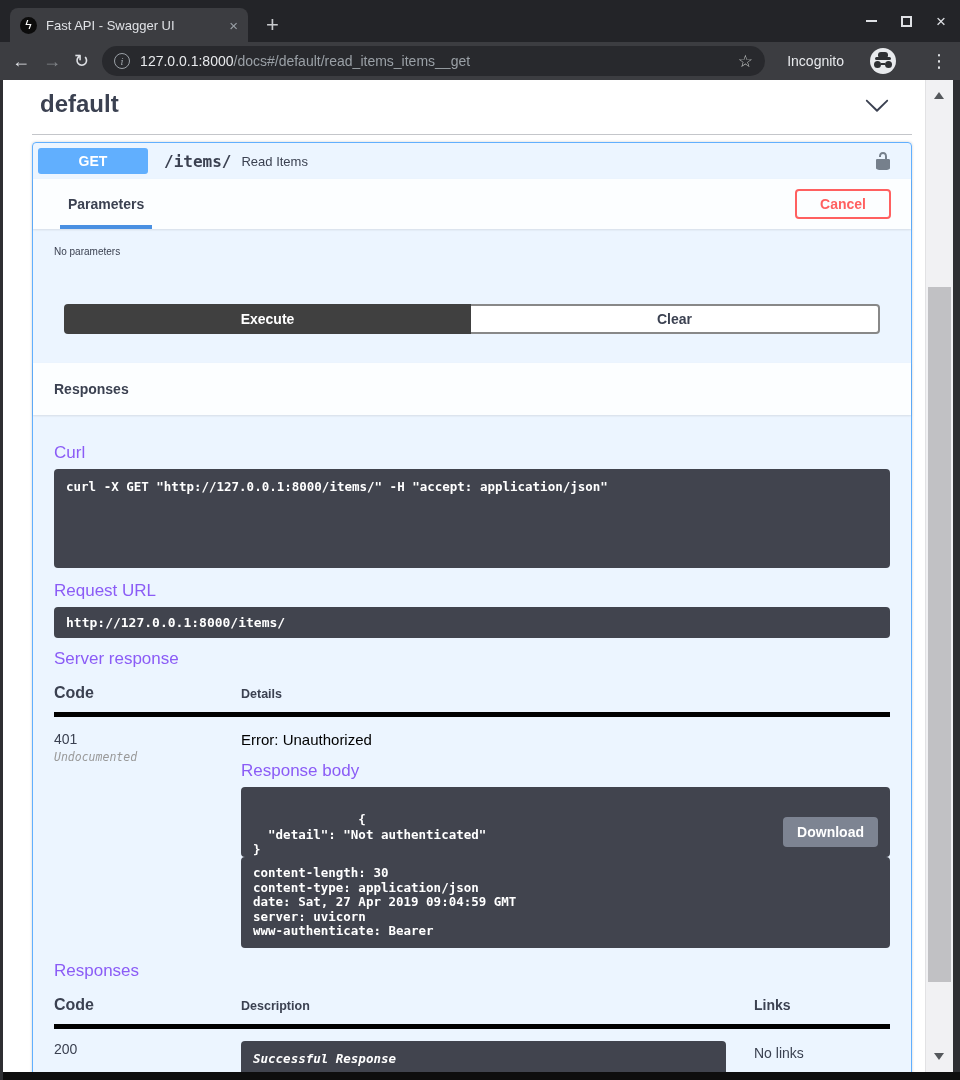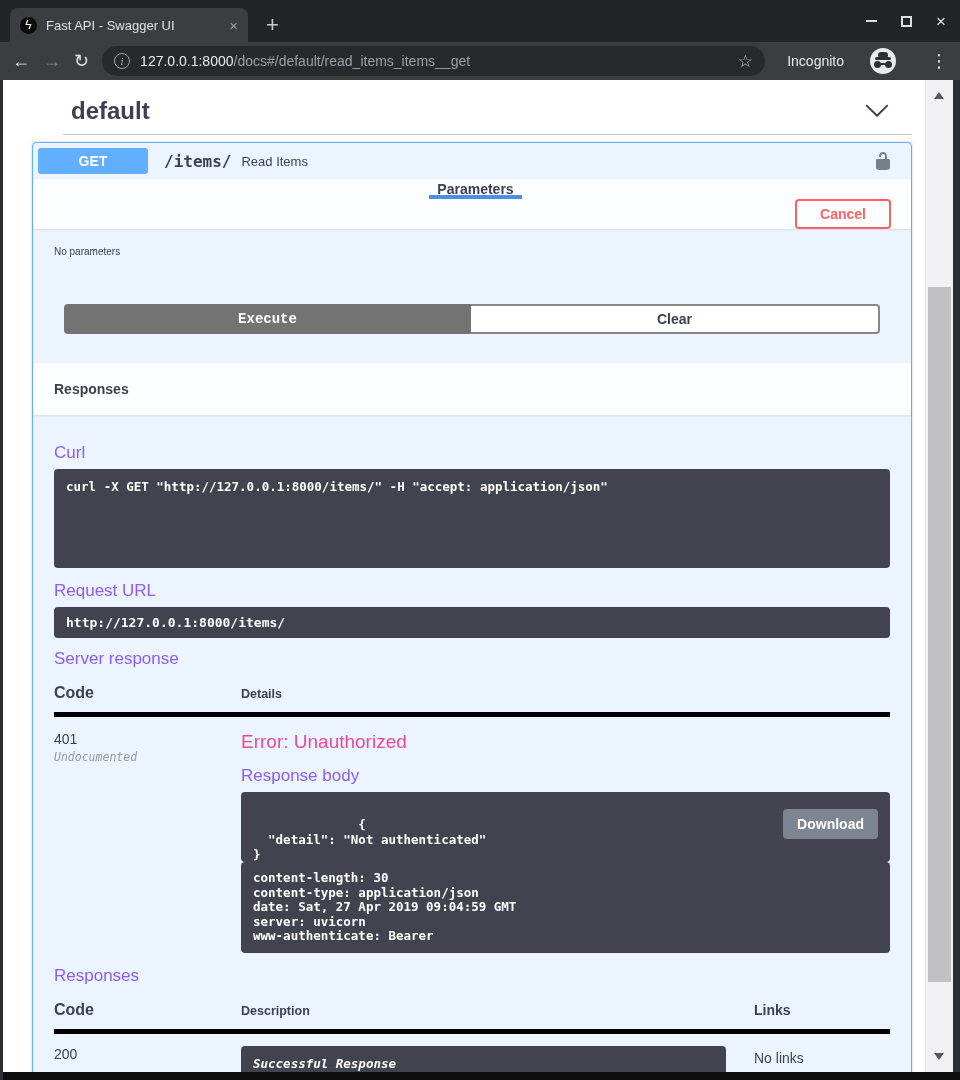--- a/index.html
+++ b/index.html
@@ -43,50 +43,50 @@
     border-radius: 50%; background: #2e3033; box-shadow: 11px 0 0 #2e3033; }
   .incog-badge .glasses::after { content: ''; position: absolute; top: 2px; left: 7px; width: 4px;
     height: 2px; background: #2e3033; }
   .menu-dots { color: #e8eaed; font-size: 18px; margin-left: 8px; }
 
   
   .page { position: relative; height: 1000px; background: #fff; overflow: hidden;
     border-left: 3px solid #2e2f32; }
   .content { margin-right: 35px; padding: 17px 13px 0 29px; height: 100%; overflow: hidden; }
 
-  .tag-header { display: flex; align-items: flex-start; justify-content: space-between;
-    padding: 0 8px 0 8px; height: 38px; border-bottom: 1px solid rgba(59,65,81,.3); margin-left: 31px; }
+  .tag-header { display: flex; align-items: flex-end; justify-content: space-between;
+    padding: 0 8px 16px 8px; height: 38px; border-bottom: 1px solid rgba(59,65,81,.3); }
   .tag-title { font-size: 24px; font-weight: bold; color: #3b4151; }
   .chevron-icon { width: 26px; height: 26px; margin-right: 14px; }
 
   .opblock { margin-top: 7px; border: 1px solid #61affe; border-radius: 4px;
     background: rgba(97,175,254,.12); box-shadow: 0 0 3px rgba(0,0,0,.19); }
   .op-summary { display: flex; align-items: center; height: 36px; padding: 0 5px; }
   .method-badge { width: 110px; height: 26px; background: #61affe; border-radius: 3px;
     color: #fff; font-weight: bold; font-size: 14px; display: flex; align-items: center;
     justify-content: center; }
   .op-path { font-family: "DejaVu Sans Mono", monospace; font-size: 16px; font-weight: bold;
     color: #3b4151; margin-left: 16px; }
   .op-desc { font-size: 13px; color: #3b4151; margin-left: 10px; flex: 1; }
   .lock-icon { width: 20px; height: 20px; margin-right: 13px; }
 
   .section-header { background: rgba(255,255,255,.85); box-shadow: 0 1px 2px rgba(0,0,0,.1);
-    display: flex; align-items: center; height: 50px; padding: 0 20px 0 27px; flex-direction: column; }
+    display: flex; align-items: center; height: 50px; padding: 0 20px 0 27px; }
   .tab-item { position: relative; height: 100%; display: flex; align-items: center;
     padding: 0 8px; font-size: 14px; font-weight: bold; color: #3b4151; }
   .tab-item::after { content: ''; position: absolute; left: 0; right: 0; bottom: 0;
     height: 4px; background: #4990e2; }
   .cancel-btn { margin-left: auto; background: transparent; border: 2px solid #ff6060;
     border-radius: 4px; color: #ff6060; font-weight: bold; font-size: 14px;
     padding: 5px 23px; font-family: "Liberation Sans", sans-serif; }
 
   .no-params { padding: 17px 21px 0; font-size: 10px; color: #3b4151; }
   .execute-row { display: flex; margin: 47px 31px 0; height: 30px; }
-  .execute-btn { flex: 1; background: #737373; border: none; border-radius: 4px 0 0 4px;
-    color: #fff; font-weight: bold; font-size: 14px; font-family: Liberation Mono, monospace; }
+  .execute-btn { flex: 1; background: #404040; border: none; border-radius: 4px 0 0 4px;
+    color: #fff; font-weight: bold; font-size: 14px; font-family: Liberation Sans, sans-serif; }
   .clear-btn { flex: 1; background: #fff; border: 2px solid #888; border-left: none;
     border-radius: 0 4px 4px 0; color: #3b4151; font-weight: bold; font-size: 14px;
     font-family: "Liberation Sans", sans-serif; }
 
   .responses-header { margin-top: 29px; background: rgba(255,255,255,.85);
     box-shadow: 0 1px 2px rgba(0,0,0,.1); height: 52px; display: flex; align-items: center;
     padding: 0 21px; font-size: 14px; font-weight: bold; color: #3b4151; }
   .responses-inner { padding: 28px 21px 60px; }
 
   .block-label { font-size: 17px; font-weight: normal; color: #8b5cf6; margin-bottom: 6px; }
@@ -102,23 +102,23 @@
     padding-bottom: 10px; border-bottom: 5px solid #000000; }
   .col-code { width: 187px; }
   .h-code { font-size: 16px; font-weight: bold; color: #3b4151; }
   .h-small { font-size: 12.5px; font-weight: bold; color: #3b4151; }
   .h-links { font-size: 14px; font-weight: bold; color: #3b4151; }
   .resp-row { display: flex; padding-top: 14px; align-items: flex-start; }
   .status-code { font-size: 14px; color: #3b4151; }
   .undocumented { font-family: "DejaVu Sans Mono", monospace; font-style: italic;
     font-size: 11.5px; color: #999; margin-top: 3px; }
   .details-col { flex: 1; }
-  .error-title { font-size: 19px; color: #ec4899; }
+  .error-title { font-size: 15px; color: #000000; }
   .response-body-block { position: relative; height: 70px; }
-  .download-btn { position: absolute; right: 12px; bottom: 23px; background: #7d8492;
+  .download-btn { position: absolute; right: 12px; bottom: 10px; background: #7d8492;
     border: none; border-radius: 4px; color: #fff; font-weight: bold; font-size: 14px;
     padding: 7px 14px; font-family: "Liberation Sans", sans-serif; }
   .response-headers-block { line-height: 14.6px; padding: 9px 12px; }
 
   .col-desc { width: 513px; }
   .col-links { flex: 1; }
   .resp2-row { display: flex; padding-top: 12px; align-items: flex-start; }
   .success-block { width: 485px; font-style: italic; padding: 10px 12px; }
   .no-links { font-size: 14px; color: #3b4151; padding-top: 4px; }
 

